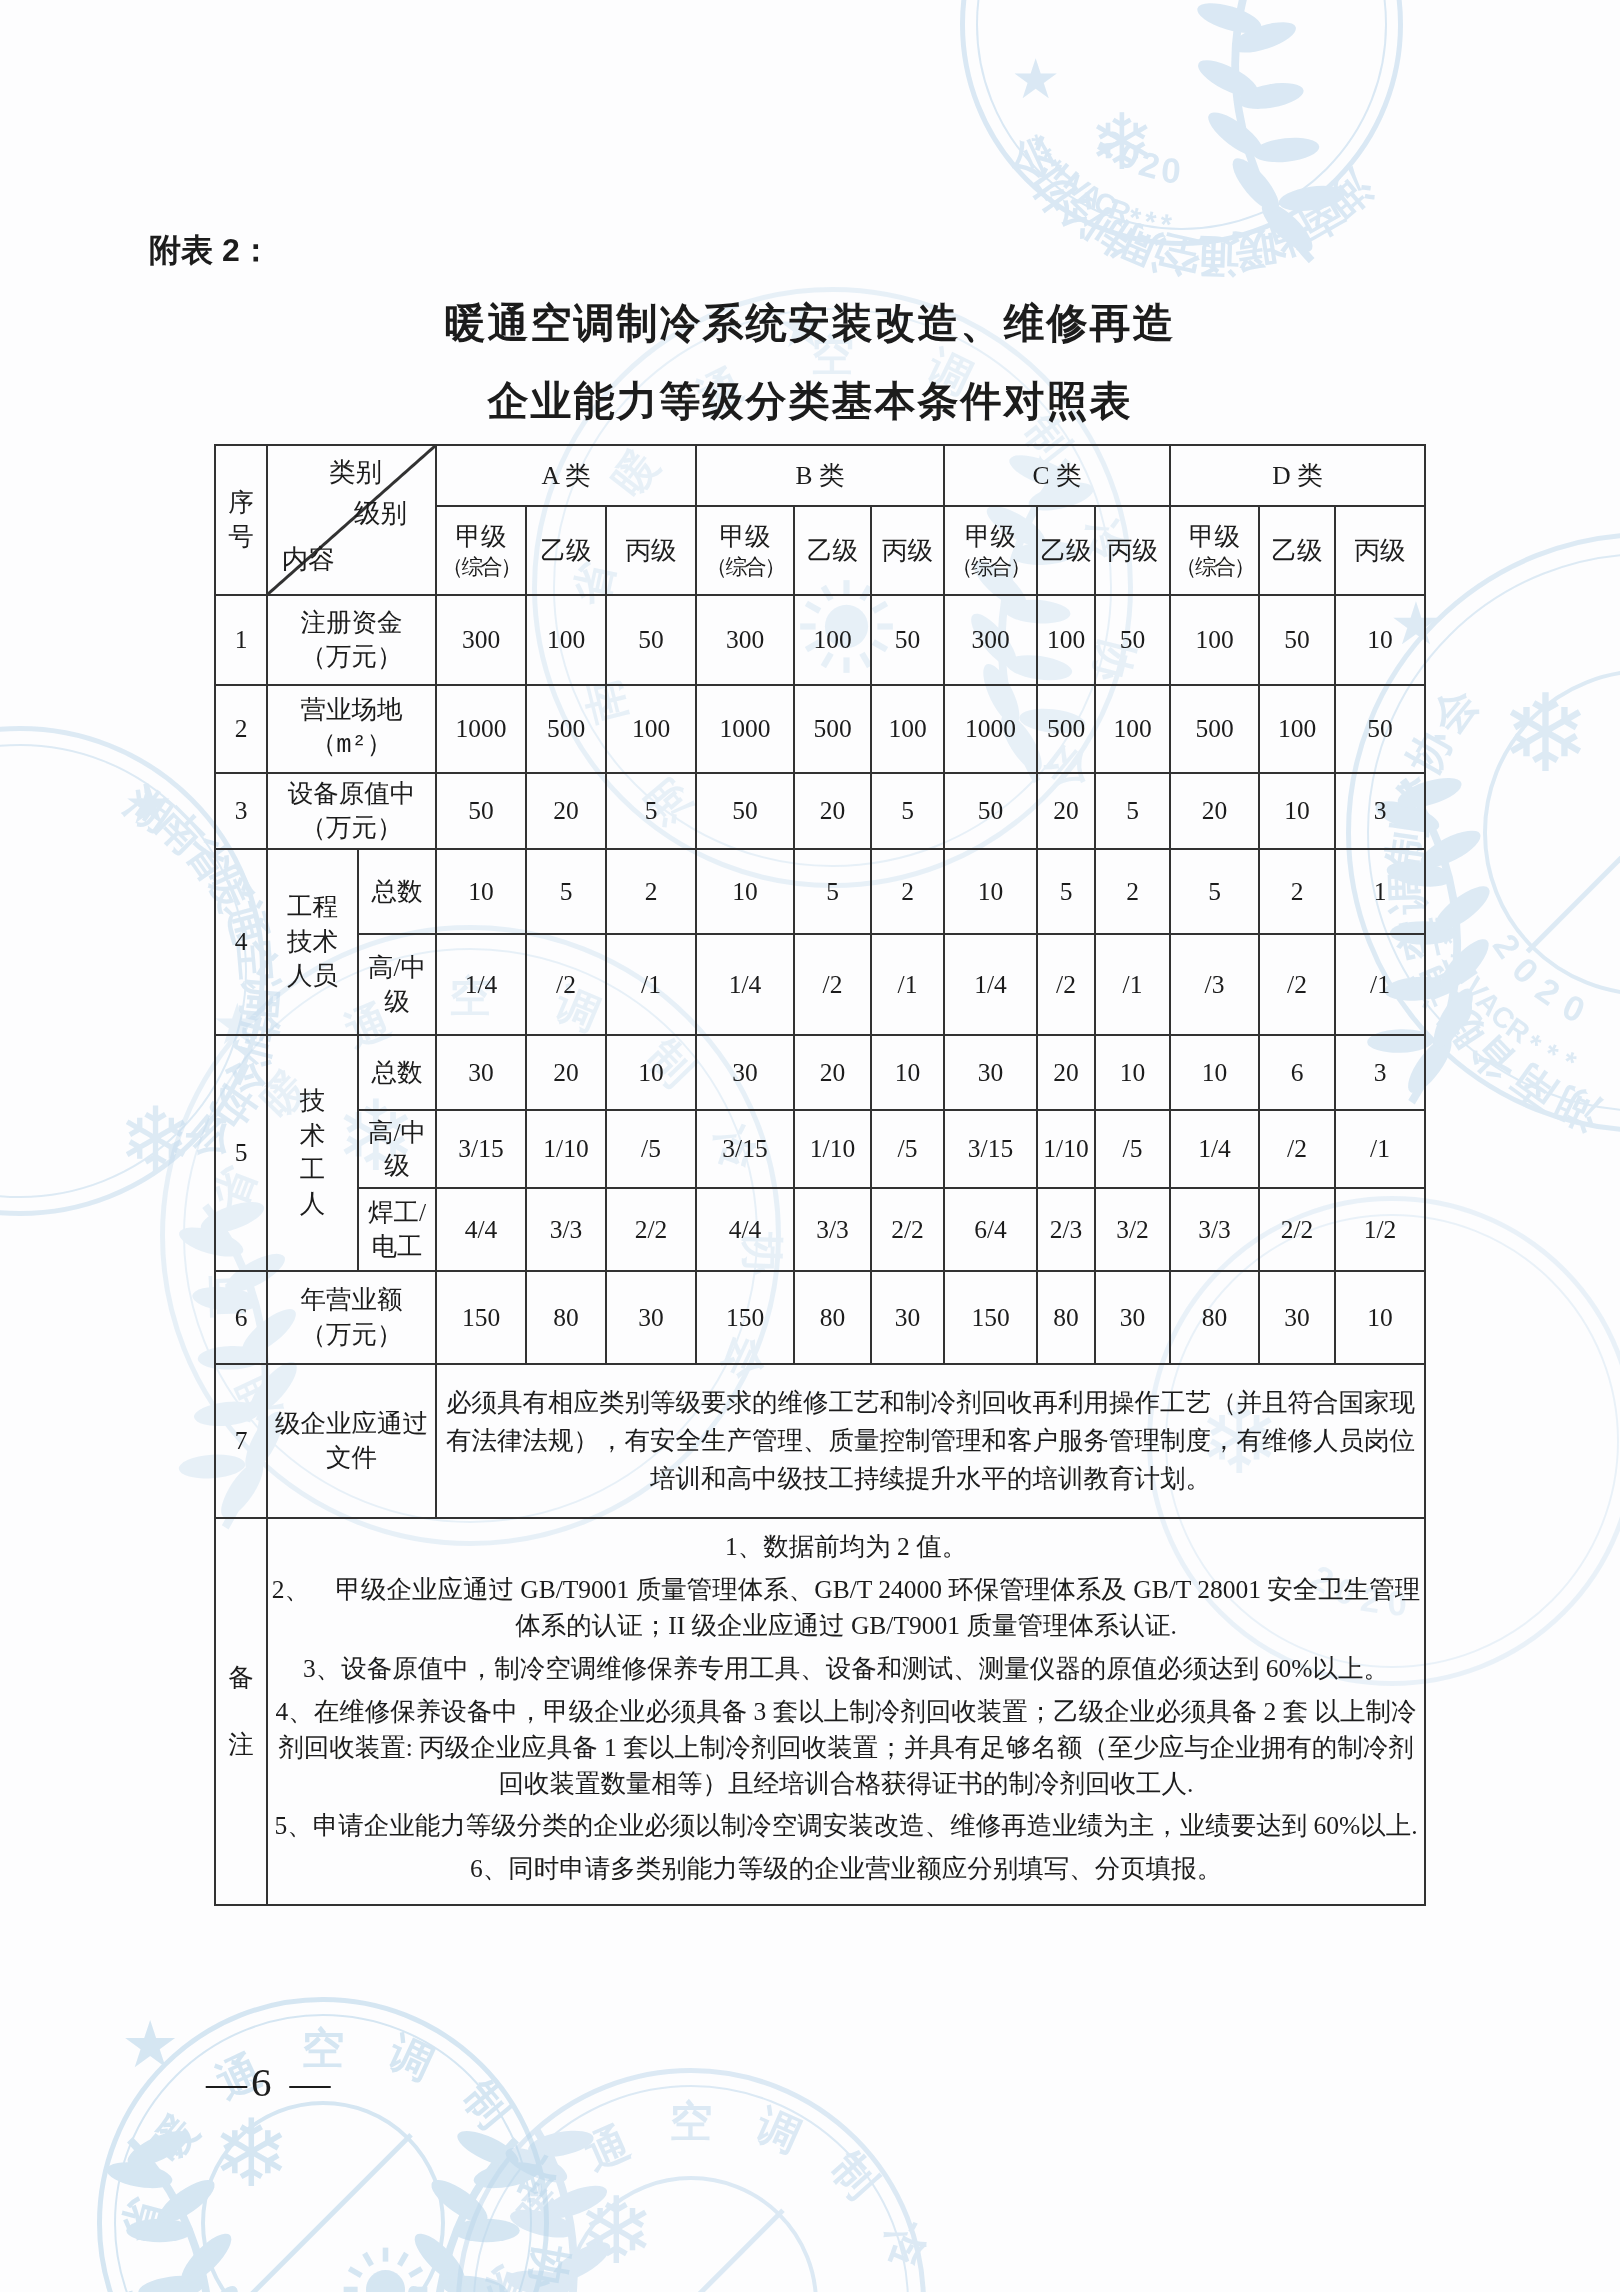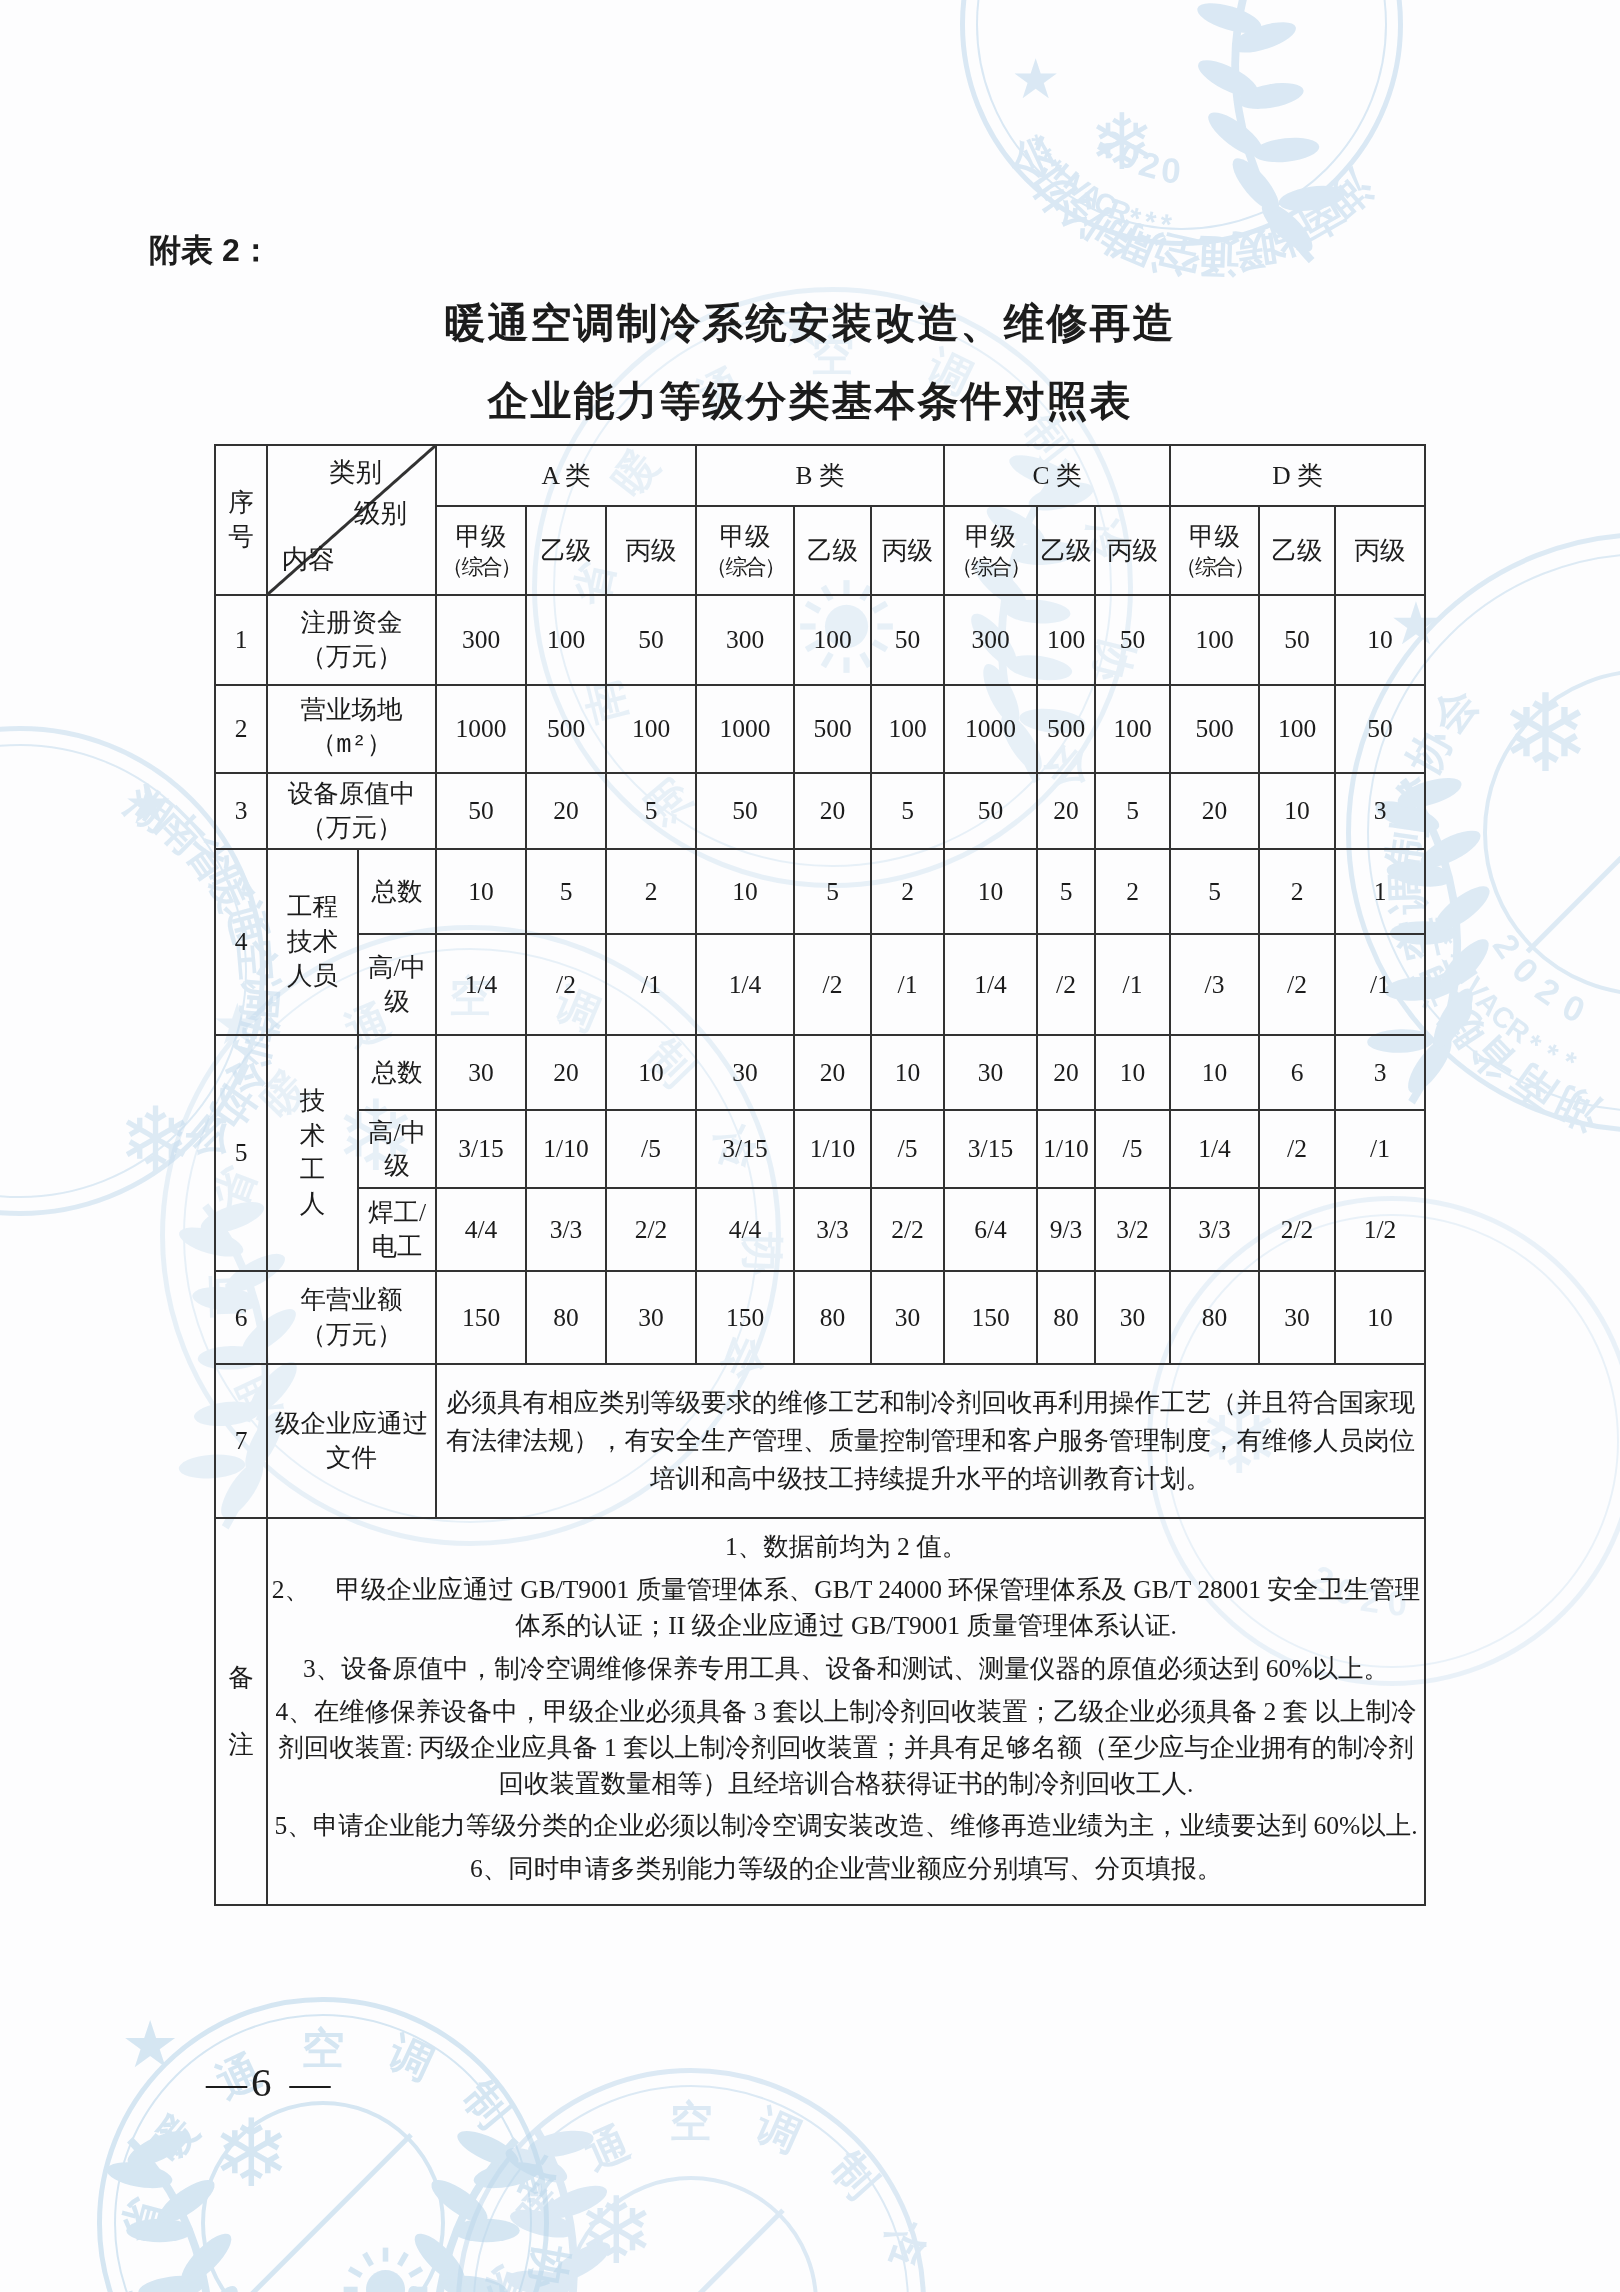--- a/index.html
+++ b/index.html
@@ -528,21 +528,21 @@
     <tr style="height:83px;">
       <td class="sub-cell">焊工/
 电工</td>
       <td class="val-cell">4/4</td>
       <td class="val-cell">3/3</td>
       <td class="val-cell">2/2</td>
       <td class="val-cell">4/4</td>
       <td class="val-cell">3/3</td>
       <td class="val-cell">2/2</td>
       <td class="val-cell">6/4</td>
-      <td class="val-cell">9/3</td>
+      <td class="val-cell">2/3</td>
       <td class="val-cell">3/2</td>
       <td class="val-cell">3/3</td>
       <td class="val-cell">2/2</td>
       <td class="val-cell">1/2</td>
     </tr>
 
     <tr style="height:93px;">
       <td class="num-cell">6</td>
       <td class="label-cell" colspan="2">年营业额
 （万元）</td>

